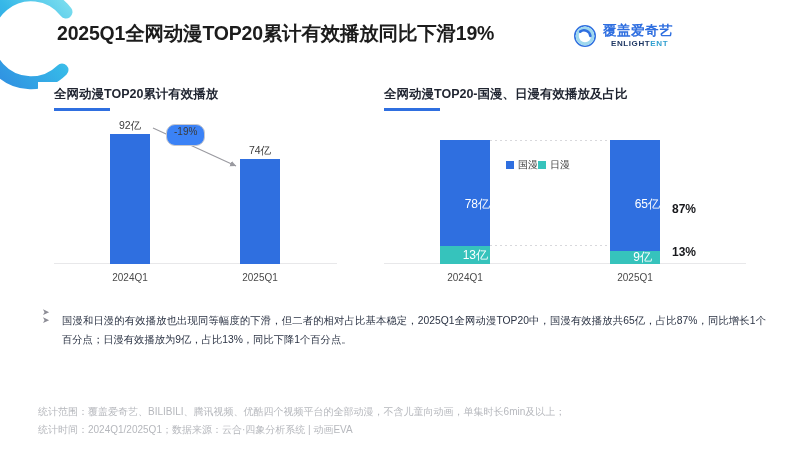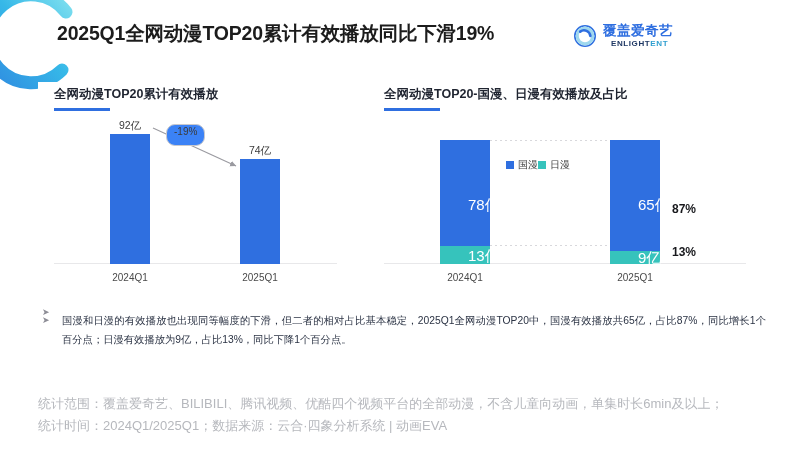--- a/index.html
+++ b/index.html
@@ -103,25 +103,24 @@
 
   .bar-value-out {
     position: absolute;
     font-size: 10.5px;
     color: #3b3b3b;
     white-space: nowrap;
     text-align: center;
   }
   .bar-value-in {
     position: absolute;
-    font-size: 15px;
+    font-size: 12px;
     color: #ffffff;
     white-space: nowrap;
-    text-align: left;
-    margin-left: 28px;
+    text-align: right;
   }
   .axis-label {
     position: absolute;
     font-size: 10px;
     color: #4a4a4a;
     white-space: nowrap;
     text-align: center;
   }
   .pct-label {
     position: absolute;
@@ -193,21 +192,21 @@
     left: 4px; top: 1px;
     font-size: 9px;
     color: #8d8d96;
   }
 
   
   .footnote {
     position: absolute;
     left: 38px; bottom: 12px;
     width: 700px;
-    font-size: 13px;
+    font-size: 10px;
     line-height: 1.75;
     color: #b6b8bd;
   }
   .footnote div { white-space: nowrap; }
 </style>
 </head>
 <body>
 
 <div id="page">
 

